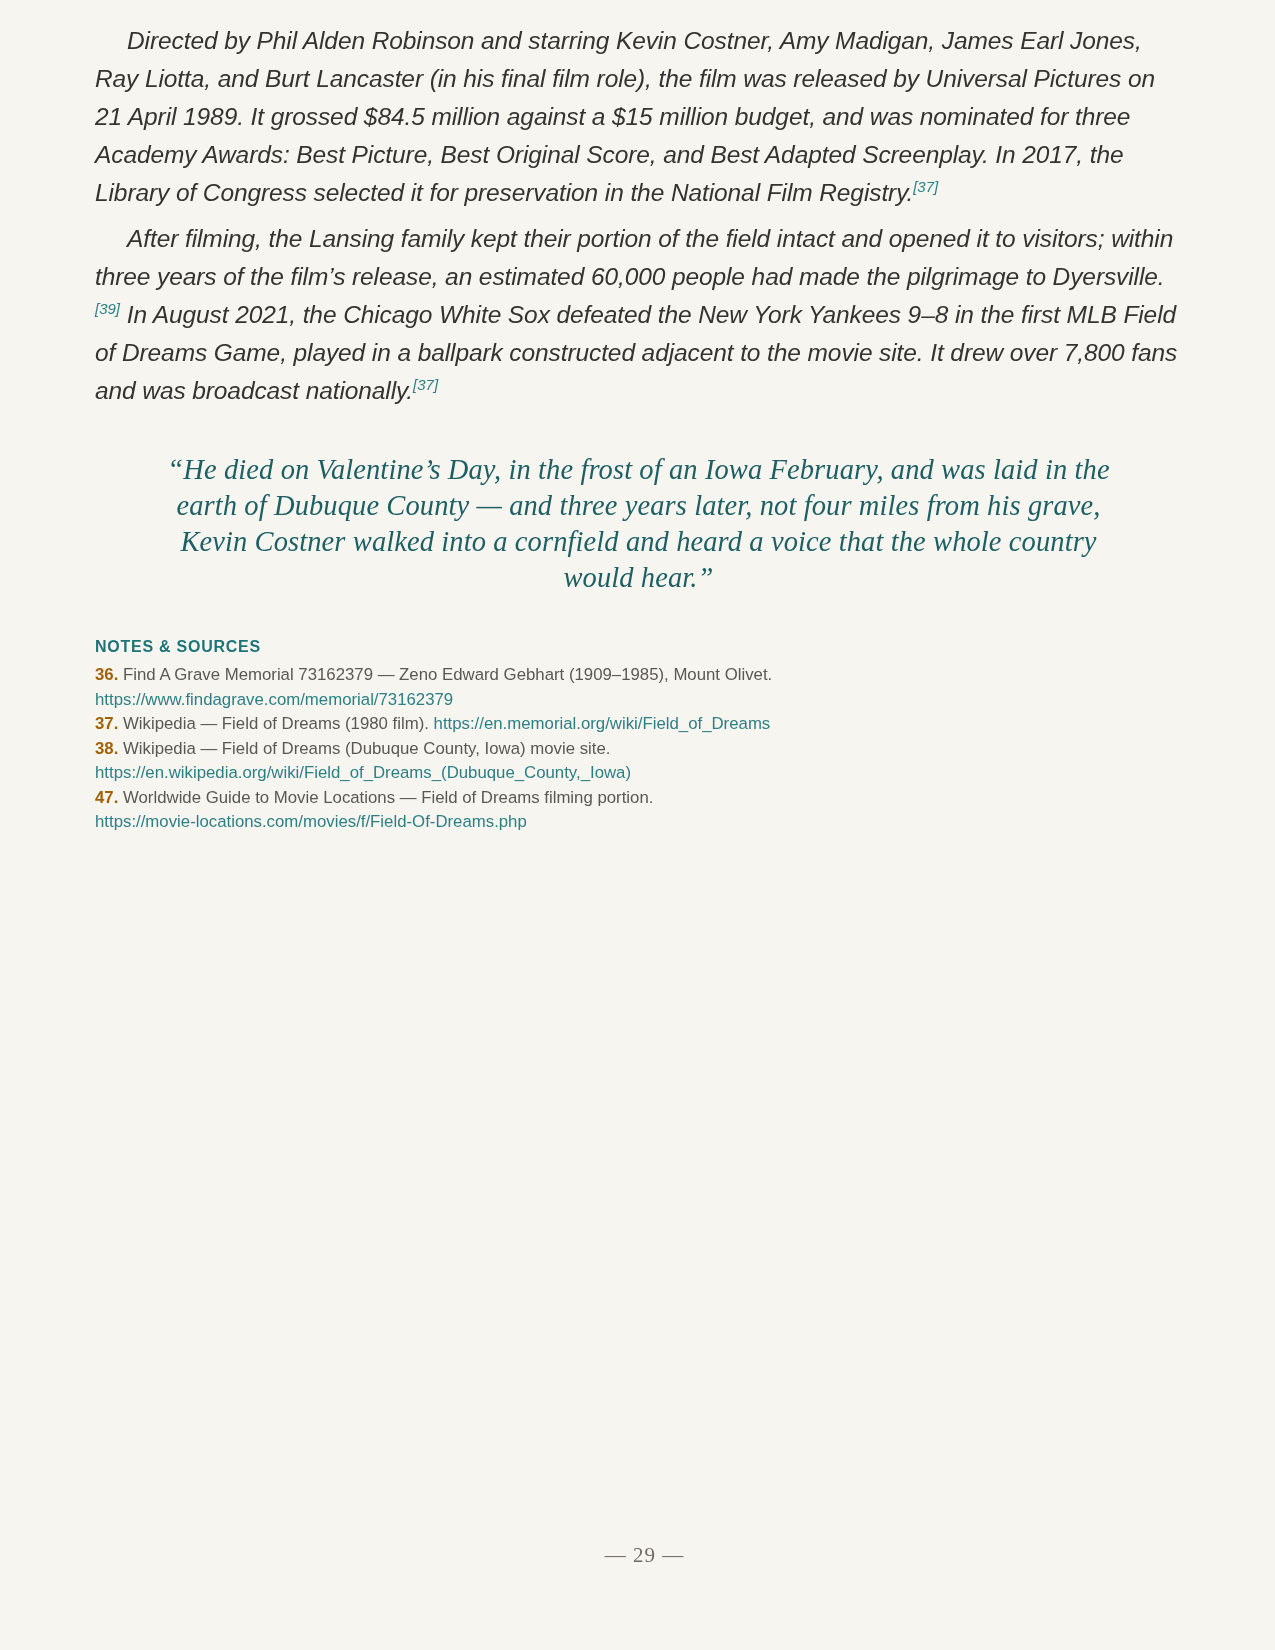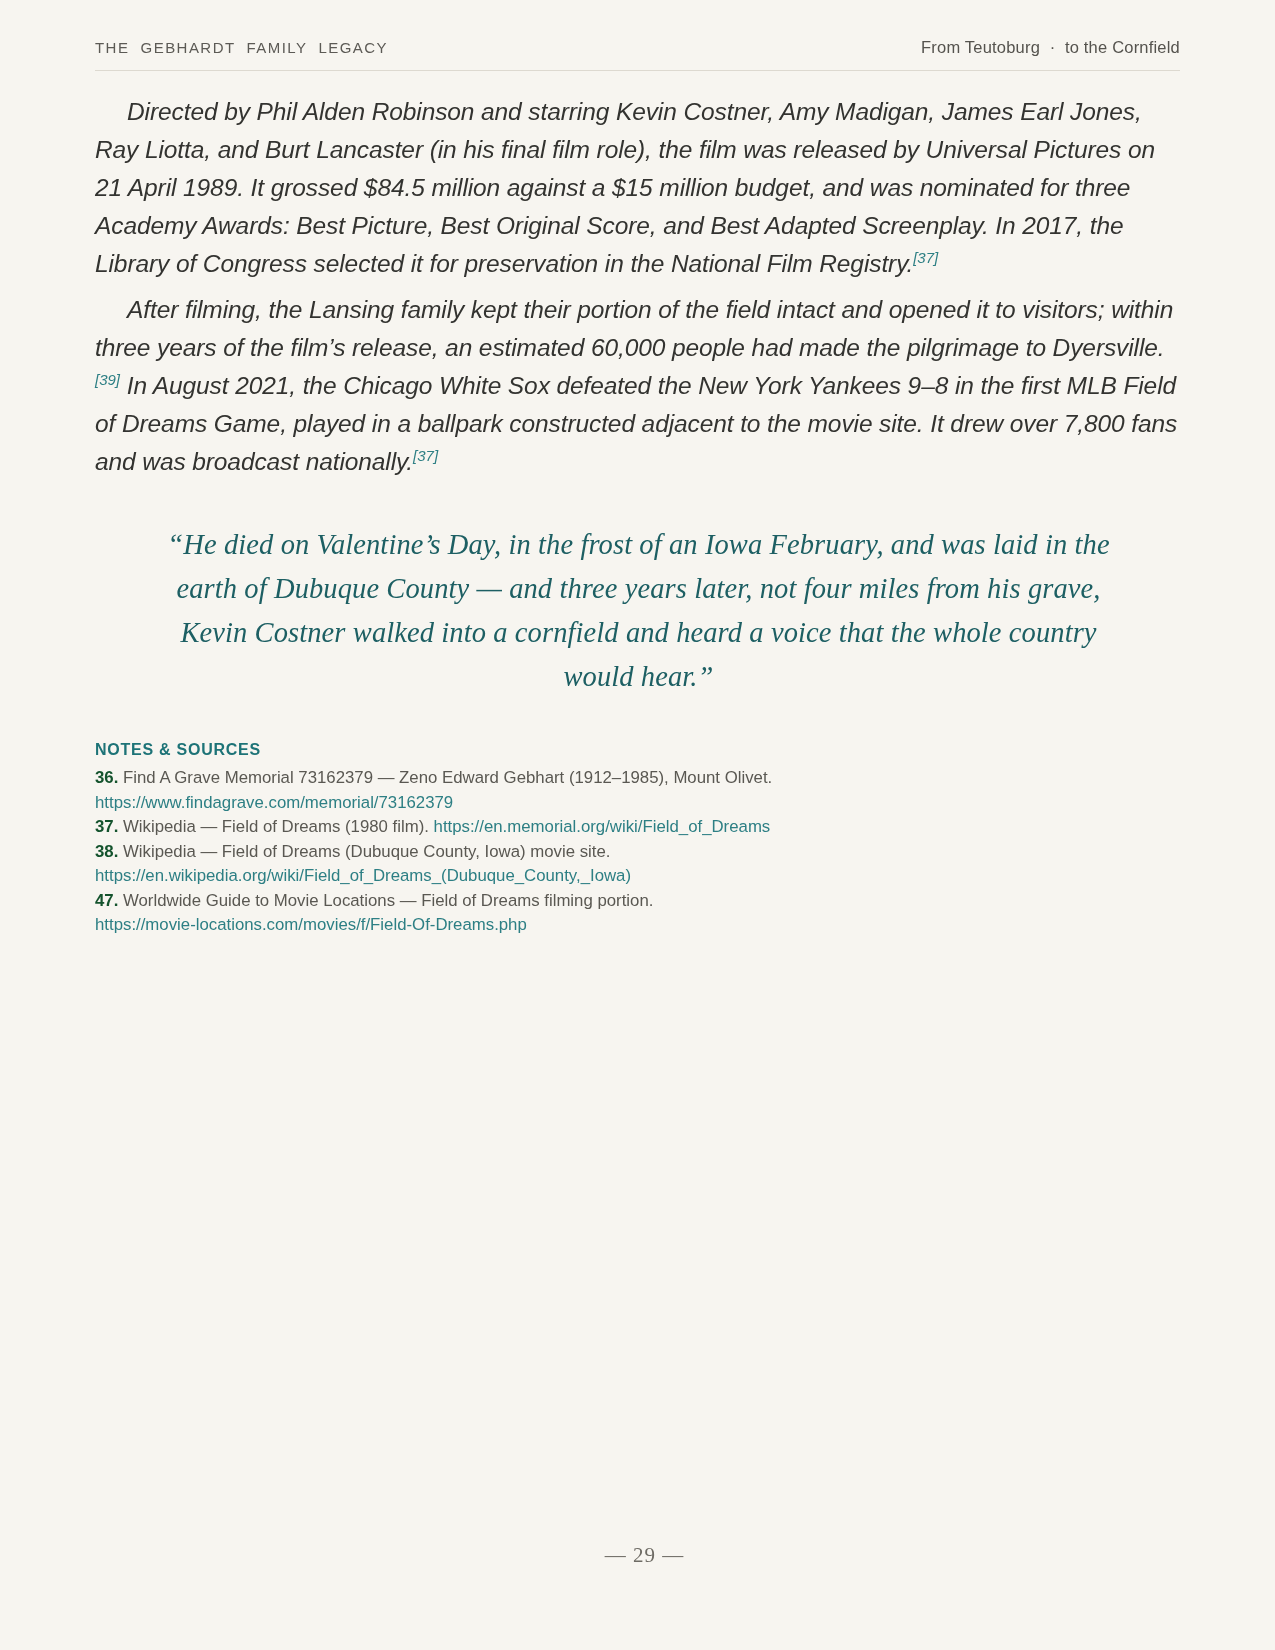--- a/index.html
+++ b/index.html
@@ -66,21 +66,21 @@
     letter-spacing: 0;
   }
 
   
   .pullquote {
     margin: 42px 60px 0 62px;
     text-align: center;
     font-family: "Liberation Serif", serif;
     font-style: italic;
     font-size: 28.5px;
-    line-height: 44px;
+    line-height: 36px;
     color: #1d5f63;
     letter-spacing: 0.1px;
   }
 
   
   .notes {
     margin-top: 42px;
   }
   .notes-title {
     font-size: 16px;
@@ -91,21 +91,21 @@
   }
   .note {
     font-size: 16.8px;
     line-height: 24.5px;
     color: #58565192;
     color: #5a5852;
     margin-bottom: 0;
   }
   .note .num {
     font-weight: bold;
-    color: #14532d;
+    color: #a16207;
   }
   .note .txt {
     color: #5a5852;
   }
   .note .url {
     color: #2d7f84;
     word-break: break-all;
   }
 
   
@@ -119,41 +119,37 @@
     font-size: 21px;
     color: #6e6b64;
     letter-spacing: 1px;
   }
 </style>
 </head>
 <body>
 
 <div class="page">
 
-  <div class="running-header">
-    <div class="rh-left">THE  GEBHARDT  FAMILY  LEGACY</div>
-    <div class="rh-right">From Teutoburg  ·  to the Cornfield</div>
-  </div>
 
   <div class="body-col">
 
     <p class="para"><span>Directed by Phil Alden Robinson and starring Kevin Costner, Amy Madigan, James Earl Jones, Ray Liotta, and Burt Lancaster (in his final film role), the film was released by Universal Pictures on 21 April 1989. It grossed $84.5 million against a $15 million budget, and was nominated for three Academy Awards: Best Picture, Best Original Score, and Best Adapted Screenplay. In 2017, the Library of Congress selected it for preservation in the National Film Registry.</span><sup class="ref">[37]</sup></p>
 
     <p class="para"><span>After filming, the Lansing family kept their portion of the field intact and opened it to visitors; within three years of the film’s release, an estimated 60,000 people had made the pilgrimage to Dyersville.</span><sup class="ref">[39]</sup><span> In August 2021, the Chicago White Sox defeated the New York Yankees 9–8 in the first MLB Field of Dreams Game, played in a ballpark constructed adjacent to the movie site. It drew over 7,800 fans and was broadcast nationally.</span><sup class="ref">[37]</sup></p>
 
   </div>
 
   <blockquote class="pullquote">“He died on Valentine’s Day, in the frost of an Iowa February, and was laid in the earth of Dubuque County — and three years later, not four miles from his grave, Kevin Costner walked into a cornfield and heard a voice that the whole country would hear.”</blockquote>
 
   <div class="notes">
     <div class="notes-title">NOTES &amp; SOURCES</div>
     <div>
 
       <div class="note">
-        <span class="num">36.</span><span class="txt"> Find A Grave Memorial 73162379 — Zeno Edward Gebhart (1912–1985), Mount Olivet.</span><br>
+        <span class="num">36.</span><span class="txt"> Find A Grave Memorial 73162379 — Zeno Edward Gebhart (1909–1985), Mount Olivet.</span><br>
         <span class="url">https://www.findagrave.com/memorial/73162379</span>
       </div>
 
       <div class="note">
         <span class="num">37.</span><span class="txt"> Wikipedia — Field of Dreams (1980 film). </span><span class="url">https://en.memorial.org/wiki/Field_of_Dreams</span>
       </div>
 
       <div class="note">
         <span class="num">38.</span><span class="txt"> Wikipedia — Field of Dreams (Dubuque County, Iowa) movie site.</span><br>
         <span class="url">https://en.wikipedia.org/wiki/Field_of_Dreams_(Dubuque_County,_Iowa)</span>

